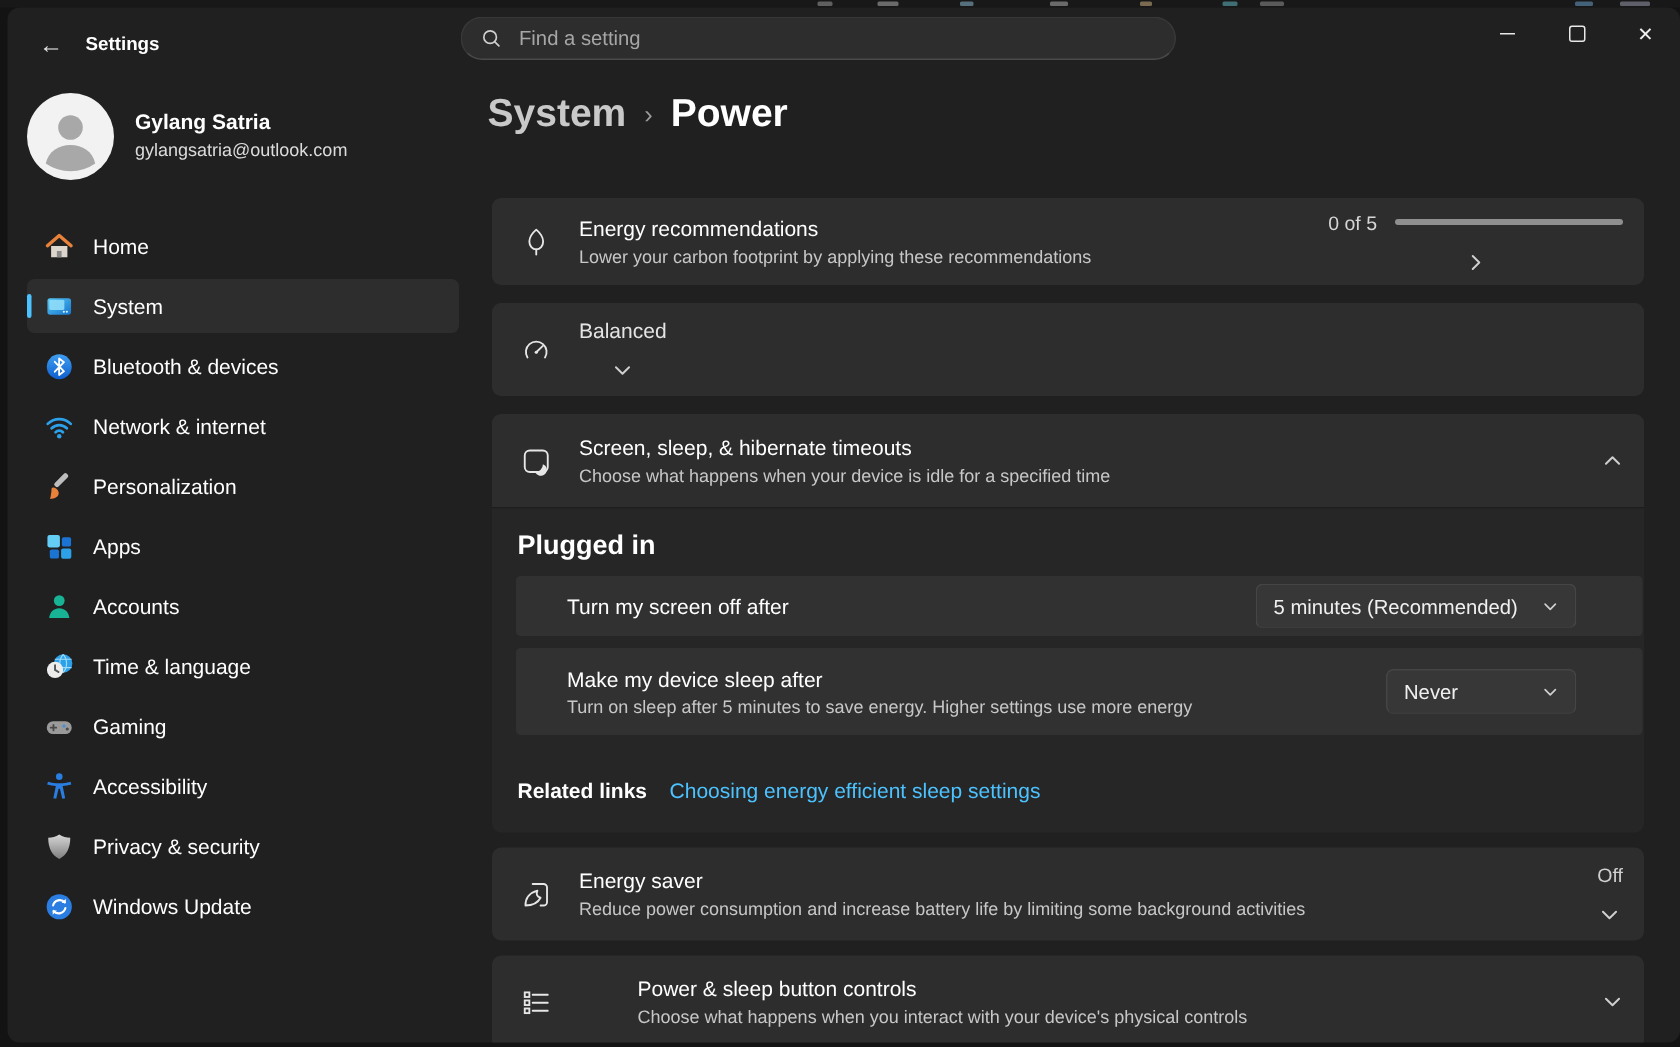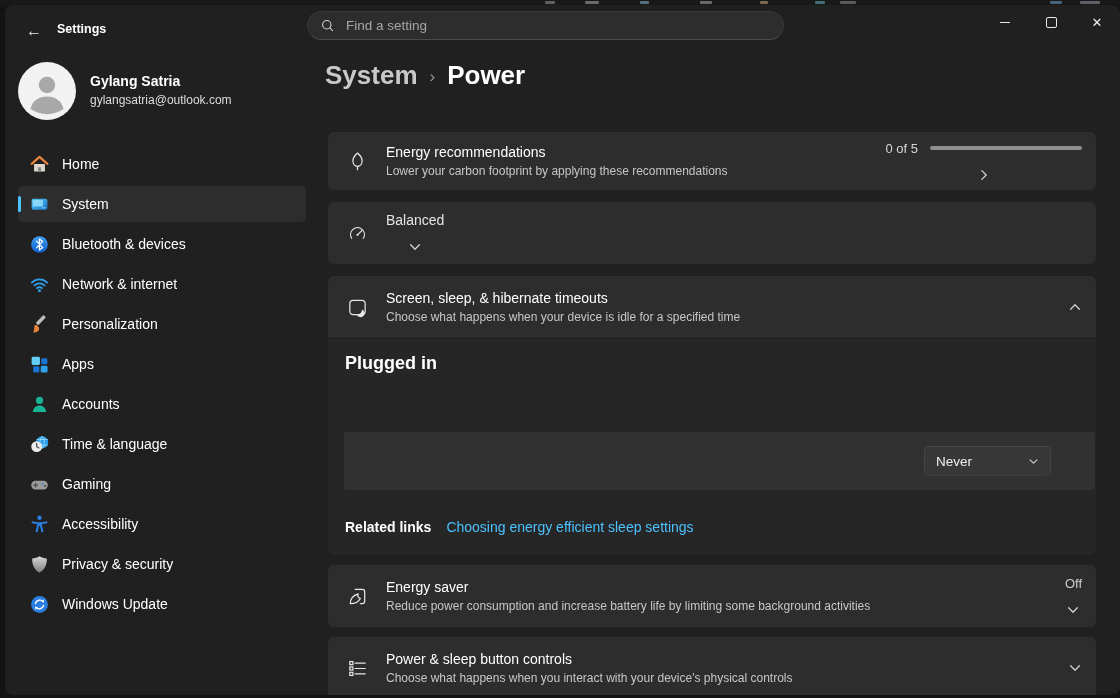--- a/index.html
+++ b/index.html
@@ -84,21 +84,21 @@
   .row-a{top:45px;height:40px;}
   .row-b{top:93px;height:58px;}
   .row-label{font-size:14px;color:#fff;line-height:18px;}
   .row-sub{font-size:12px;color:#c7c7c7;line-height:15px;margin-top:2px;}
   .row-spacer{flex:1;}
   .related{position:absolute;top:180px;left:17px;display:flex;align-items:center;gap:15px;}
   .related-label{font-size:14px;font-weight:700;color:#fff;}
   .related-link{font-size:14px;color:var(--link,#4cc2ff);text-decoration:none;}
 
   .c4{height:62px;margin-top:10px;justify-content:center;}
-  .c5{height:62px;margin-top:10px;}
+  .c5{height:62px;margin-top:10px;gap:39px;}
 
   .dropdown{height:30px;background:#373737;border:1px solid #454545;border-bottom-color:#3c3c3c;border-radius:5px;
     color:#f0f0f0;font-size:13.5px;display:flex;align-items:center;justify-content:space-between;
     padding:0 11px;box-sizing:border-box;font-family:inherit;gap:10px;}
   .dd-a{width:214px;}
   .dd-b{width:127px;}
 
   .progress-wrap{display:flex;align-items:center;gap:12px;}
   .progress-label{font-size:13px;color:#d6d6d6;}
   .progress-track{width:152px;height:4px;border-radius:2px;background:#8f8f8f;}
@@ -376,22 +376,38 @@
           <svg width="14" height="14" viewBox="0 0 16 16" fill="none" stroke="#cfcfcf" stroke-width="1.5" stroke-linecap="round" stroke-linejoin="round">
               <path d="M3 10.5l5-5 5 5"></path>
             </svg>
         </span>
       </div>
     </div>
 
     <div class="exp-body">
       <div class="section-label">Plugged in</div>
 
+      <div class="sub-row row-a">
+        <span class="row-label">Turn my screen off after</span>
+        <span class="row-spacer"></span>
+        <button class="dropdown dd-a">
+          <span>5 minutes (Recommended)</span>
+          <span style="display:flex;">
+            <svg width="11" height="11" viewBox="0 0 16 16" fill="none" stroke="#cfcfcf" stroke-width="1.6" stroke-linecap="round" stroke-linejoin="round">
+                <path d="M3 5.5l5 5 5-5"></path>
+              </svg>
+          </span>
+        </button>
+      </div>
 
       <div class="sub-row row-b">
+        <span style="min-width:0;">
+          <span class="row-label" style="display:block;">Make my device sleep after</span>
+          <span class="row-sub" style="display:block;">Turn on sleep after 5 minutes to save energy. Higher settings use more energy</span>
+        </span>
         <span class="row-spacer"></span>
         <button class="dropdown dd-b">
           <span>Never</span>
           <span style="display:flex;">
             <svg width="11" height="11" viewBox="0 0 16 16" fill="none" stroke="#cfcfcf" stroke-width="1.6" stroke-linecap="round" stroke-linejoin="round">
                 <path d="M3 5.5l5 5 5-5"></path>
               </svg>
           </span>
         </button>
       </div>

